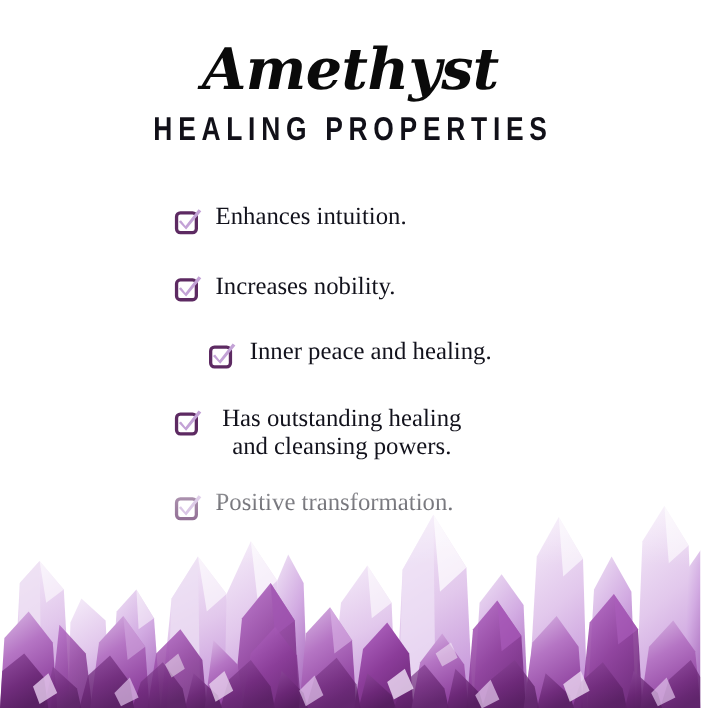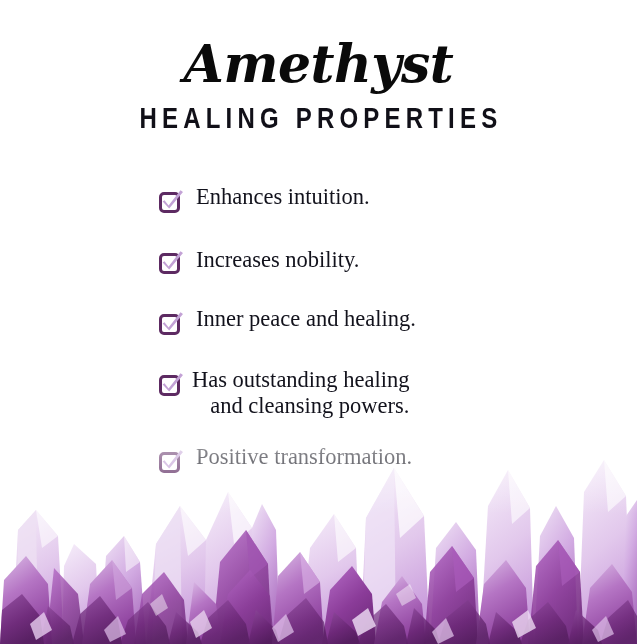--- a/index.html
+++ b/index.html
@@ -54,21 +54,21 @@
     left:0;
     width:637px;
   }
   .item {
     display:flex;
     align-items:flex-start;
     padding-left:159px;
   }
   .item-1 { margin-top:0px; }
   .item-2 { margin-top:32px;align-items:center; }
-  .item-3 { margin-top:32px; }
+  .item-3 { margin-top:32px;margin-left:31px; }
   .item-4 { margin-top:32px; }
   .item-5 { margin-top:25px; }
 
   .cbox {
     flex:0 0 auto;
     width:23px;
     height:23px;
     position:relative;
     margin-top:6px;
   }
@@ -87,21 +87,21 @@
     overflow:visible;
   }
   .label {
     margin-left:14px;
     font-family:Liberation Serif, serif;
     font-size:22.5px;
     line-height:26px;
     color:#12121c;
     white-space:pre-line;
   }
-  .label.two-line { text-align:right; margin-left:10px; }
+  .label.two-line { text-align:center; margin-left:20px; }
 
   
   #crystals {
     position:absolute;
     left:0; bottom:0;
     width:637px;
     height:200px;
   }
   #crystals svg { display:block; width:637px; height:200px; }
 </style>

